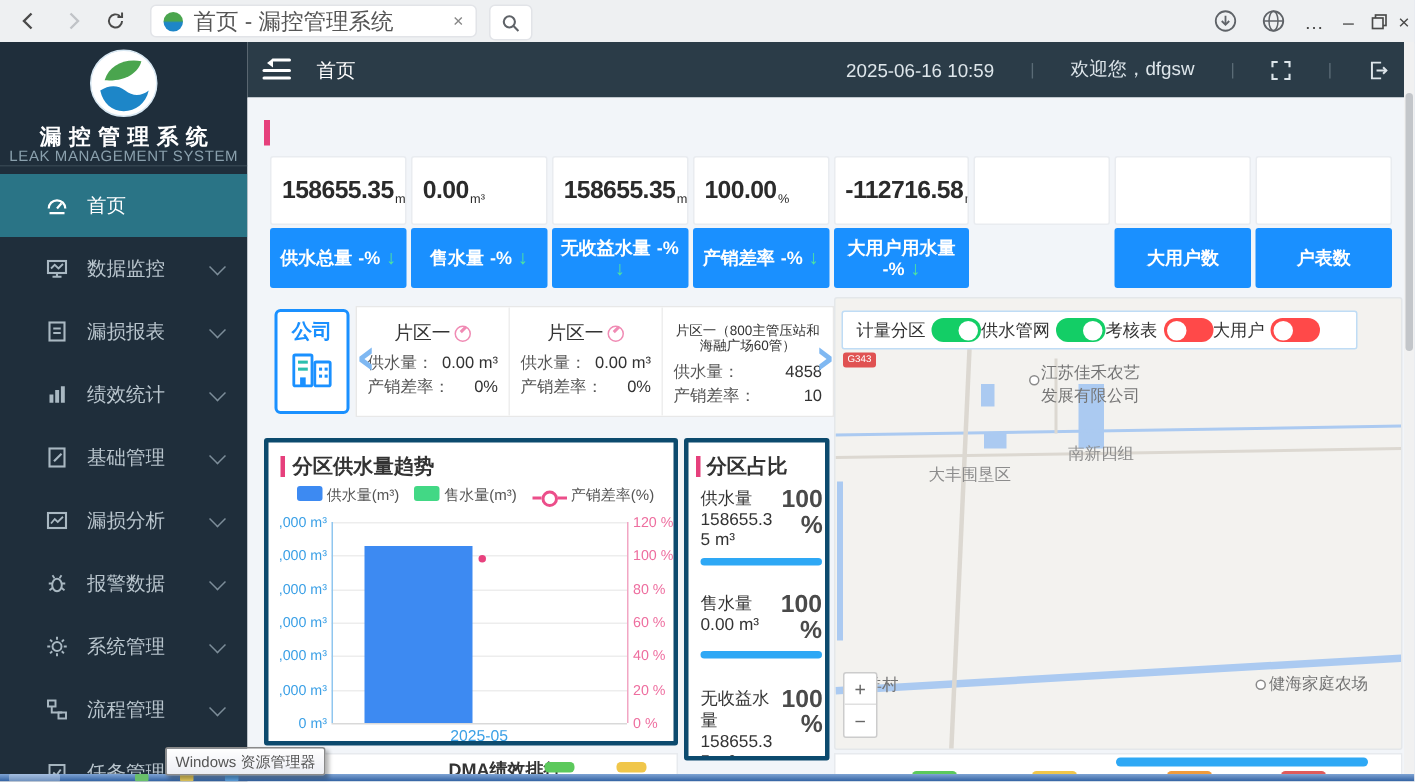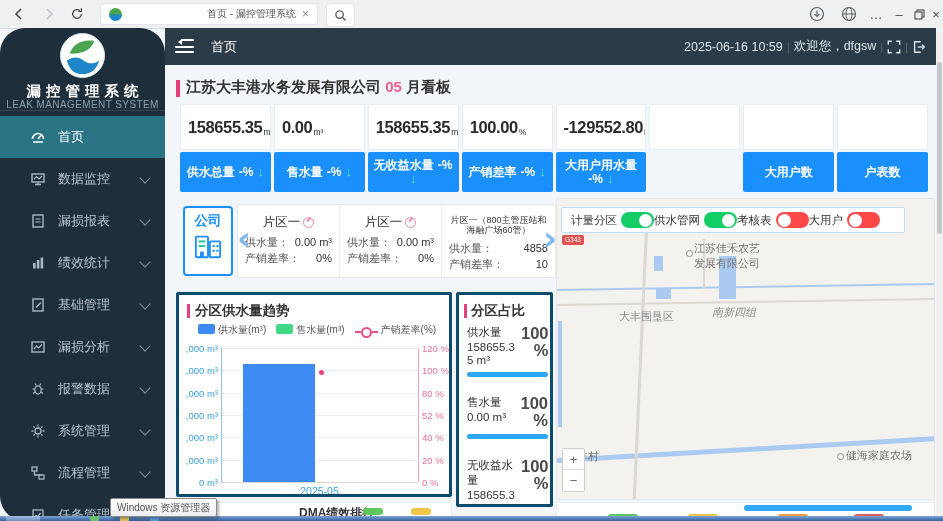--- a/index.html
+++ b/index.html
@@ -5,37 +5,37 @@
   html,body{margin:0;padding:0;background:#dfe3e8;}
   #screen{position:relative;width:943px;height:521px;overflow:hidden;background:#f2f5f9;
     font-family:"Liberation Sans","DejaVu Sans",sans-serif;-webkit-font-smoothing:antialiased;}
   svg{display:block;}
 
   
   .browser{position:absolute;left:0;top:0;width:943px;height:28px;background:#eef0f2;border-bottom:1px solid #d7dade;}
   .bicon{position:absolute;top:5px;width:18px;height:18px;color:#5f6368;display:flex;align-items:center;justify-content:center;}
   .btab{position:absolute;left:100px;top:3px;width:218px;height:22px;background:#fff;border:1px solid #e2e4e8;border-radius:4px;display:flex;align-items:center;padding:0 8px;box-sizing:border-box;}
   .btab .fav{width:13px;height:13px;border-radius:50%;background:linear-gradient(180deg,#4aa54e 0 45%,#1d86c8 55% 100%);margin-right:7px;flex:none;}
-  .btab .ttl{font-size:10px;color:#555;white-space:nowrap;overflow:hidden;flex:1;text-align:right;}
+  .btab .ttl{font-size:15px;color:#555;white-space:nowrap;overflow:hidden;flex:1;}
   .btab .cls{font-size:12px;color:#888;margin-left:6px;cursor:default;}
   .bsearch{position:absolute;left:326px;top:3px;width:27px;height:22px;background:#fff;border:1px solid #e2e4e8;border-radius:4px;display:flex;align-items:center;justify-content:center;color:#5f6368;}
   .wctl{position:absolute;top:0;height:28px;display:flex;align-items:center;justify-content:center;color:#4a4a4a;font-size:13px;width:20px;}
 
   
   .appbar{position:absolute;left:165px;top:28px;width:771px;height:37px;background:#2b3c48;display:flex;align-items:center;color:#e7edf1;}
   .hamb{margin-left:10px;width:20px;height:16px;position:relative;}
   .hamb i{position:absolute;left:6px;height:2px;width:13px;background:#fff;border-radius:1px;}
   .hamb i:nth-child(1){top:2px;}.hamb i:nth-child(2){top:7px;left:0;width:19px;}.hamb i:nth-child(3){top:12px;left:0;width:19px;}
   .hamb b{position:absolute;left:0;top:0;width:0;height:0;border:3px solid transparent;border-right:4px solid #fff;}
   .pagetab{margin-left:16px;font-size:13px;color:#fff;}
-  .hright{margin-left:auto;display:flex;align-items:center;gap:4px;padding-right:10px;font-size:12.5px;color:#dde5ea;}
+  .hright{margin-left:auto;display:flex;align-items:center;gap:24px;padding-right:10px;font-size:12.5px;color:#dde5ea;}
   .hsep{color:#5a6b76;font-size:11px;}
 
   
-  .sidebar{position:absolute;left:0;top:28px;width:165px;height:493px;background:#1f2e3b;overflow:hidden;border-radius:25px;}
+  .sidebar{position:absolute;left:0;top:28px;width:165px;height:493px;background:#1f2e3b;overflow:hidden;}
   .logo{position:absolute;left:59px;top:4px;width:47px;height:47px;}
   .s-title{position:absolute;left:0;top:54px;width:165px;text-align:center;color:#fff;font-size:14.5px;font-weight:bold;letter-spacing:5px;text-indent:5px;}
   .s-sub{position:absolute;left:0;top:71px;width:165px;text-align:center;color:#8aa0ad;font-size:10px;letter-spacing:.4px;}
   .s-div{position:absolute;left:0;top:82px;width:165px;border-top:1px solid #33434f;}
   .nav{position:absolute;left:0;top:88px;width:165px;}
   .nitem{height:42px;display:flex;align-items:center;color:#b9c5cd;font-size:13px;cursor:default;}
   .nitem .nicon{width:16px;height:16px;margin-left:30px;margin-right:12px;flex:none;color:#a9b8c2;}
   .nitem.active{background:#2a7486;color:#fff;}
   .nitem.active .nicon{color:#fff;}
   .nchev{margin-left:auto;margin-right:16px;width:7px;height:7px;border-right:1.5px solid #7d8d99;border-bottom:1.5px solid #7d8d99;transform:rotate(45deg);margin-top:-3px;}
@@ -376,25 +376,20 @@
     </div>
   </div>
 
   <div class="sbar">
     <div class="sthumb"></div>
   </div>
 
   <div class="main">
 
     <div class="board-accent"></div>
-    <div class="board-title">
-      <span>江苏大丰港水务发展有限公司</span>
-      <span class="mon">05</span>
-      <span>月看板</span>
-    </div>
 
     <div class="kpis">
       <div class="kcol">
         <div class="kval">
             <span class="v">158655.35</span>
             <span class="u">m³</span>
           </div>
         <div class="klabel">
             <span>供水总量</span>
             <span>-%</span>
@@ -429,21 +424,21 @@
             <span class="u">%</span>
           </div>
         <div class="klabel">
             <span>产销差率</span>
             <span>-%</span>
             <span class="arrow">↓</span>
           </div>
       </div>
       <div class="kcol">
         <div class="kval">
-            <span class="v">-129552.80</span>
+            <span class="v">-112716.58</span>
             <span class="u">m³</span>
           </div>
         <div class="klabel">
             <span>大用户用水量</span>
             <span>-%</span>
             <span class="arrow">↓</span>
           </div>
       </div>
       <div class="kcol">
         <div class="kval">
@@ -564,21 +559,21 @@
       <div class="ytickL" style="top:70px">,000 m³</div>
       <div class="ytickL" style="top:93px">,000 m³</div>
       <div class="ytickL" style="top:115px">,000 m³</div>
       <div class="ytickL" style="top:137px">,000 m³</div>
       <div class="ytickL" style="top:160px">,000 m³</div>
       <div class="ytickL" style="top:182px">0 m³</div>
 
       <div class="ytickR" style="top:48px">120 %</div>
       <div class="ytickR" style="top:70px">100 %</div>
       <div class="ytickR" style="top:93px">80 %</div>
-      <div class="ytickR" style="top:115px">52 %</div>
+      <div class="ytickR" style="top:115px">60 %</div>
       <div class="ytickR" style="top:137px">40 %</div>
       <div class="ytickR" style="top:160px">20 %</div>
       <div class="ytickR" style="top:182px">0 %</div>
 
       <div class="bar"></div>
       <div class="dot"></div>
       <div class="xlab">2025-05</div>
     </div>
 
     <div class="panel prop">
@@ -660,21 +655,21 @@
       </div>
 
       <div class="roadbadge">G343</div>
 
       <span class="mapdot" style="left:129px;top:51px;"></span>
       <div class="maplab" style="left:137px;top:42px;text-align:center;">
         <div>江苏佳禾农艺</div>
         <div>发展有限公司</div>
       </div>
       <div class="maplab" style="left:62px;top:110px;color:#8c8c8c;">大丰围垦区</div>
-      <div class="maplab" style="left:155px;top:106px;color:#8c8c8c;font-style:italic;">南新四组</div>
+      <div class="maplab" style="left:155px;top:96px;color:#8c8c8c;">南新四组</div>
       <div class="maplab" style="left:20px;top:250px;">羊村</div>
       <span class="mapdot" style="left:280px;top:254px;"></span>
       <div class="maplab" style="left:289px;top:249px;">健海家庭农场</div>
 
       <div class="zoomctl">
         <div class="zbtn">+</div>
         <div class="zbtn">−</div>
       </div>
     </div>
 

